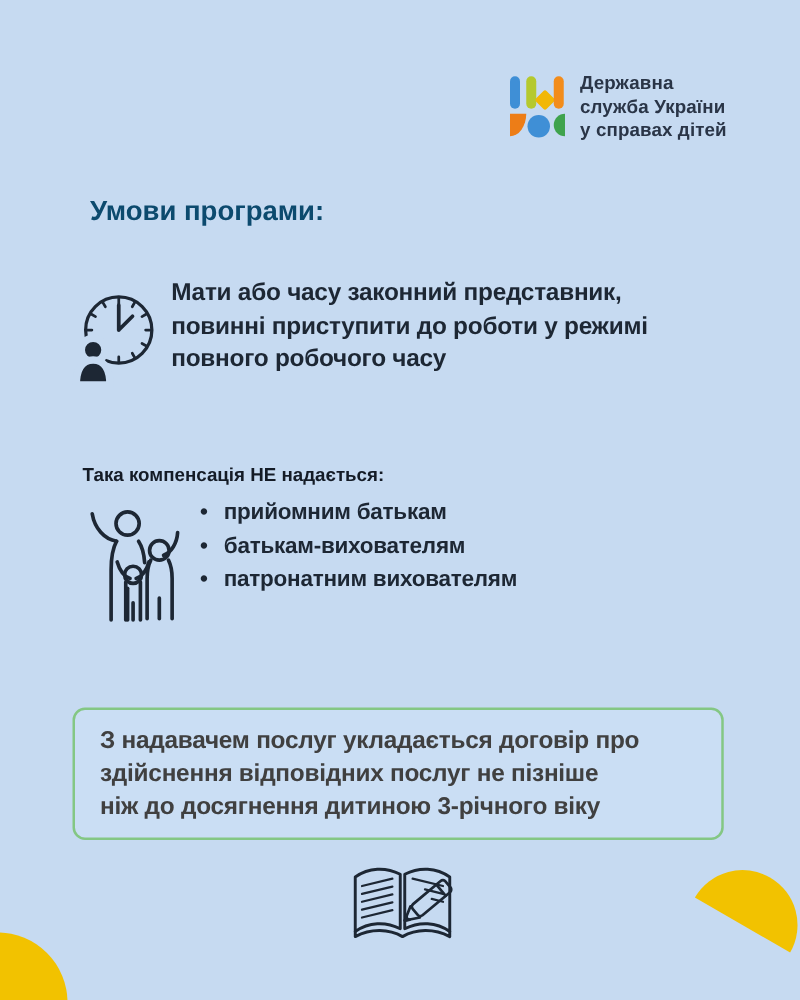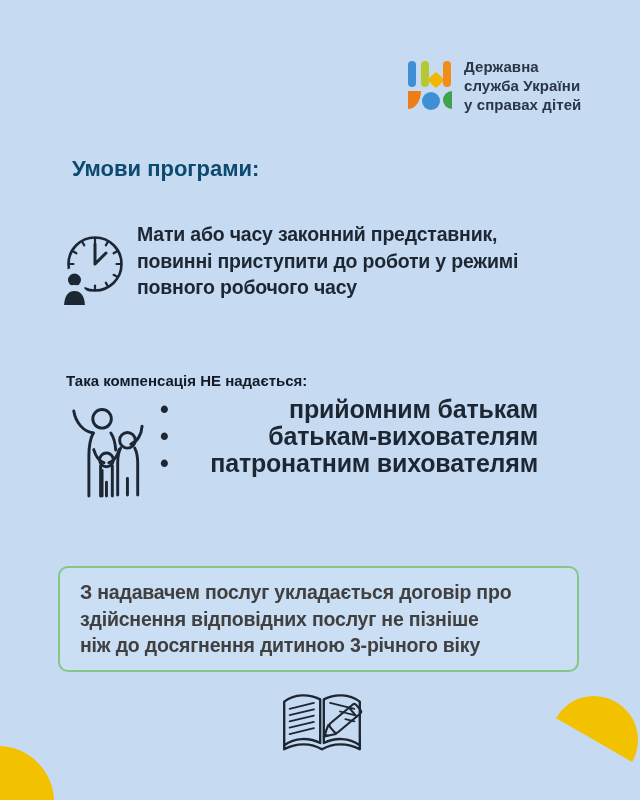--- a/index.html
+++ b/index.html
@@ -25,21 +25,21 @@
   .heading{position:absolute;left:72px;top:152px;margin:0;font-size:22px;line-height:34px;font-weight:bold;color:#0c4a6e;}
   
   .condition{position:absolute;left:57px;top:221px;display:flex;gap:8px;align-items:flex-start;width:540px;}
   .condition svg{flex:none;margin-top:6px;}
   .cond-text{font-size:19.5px;line-height:26.5px;font-weight:bold;color:#1d2734;letter-spacing:-0.2px;}
   
   .subhead{position:absolute;left:50px;top:352px;margin:16px;font-size:15px;line-height:26px;font-weight:bold;color:#141b26;}
   .exclusions{position:absolute;left:64px;top:396px;display:flex;gap:10px;align-items:flex-start;}
   .exclusions svg{flex:none;margin-top:10px;}
   .excl-list{margin:0;padding:0 0 0 18px;width:382px;box-sizing:border-box;list-style:none;
-    font-size:25px;line-height:27px;font-weight:bold;color:#1d2734;letter-spacing:-0.2px;text-align:right;}
+    font-size:18px;line-height:27px;font-weight:bold;color:#1d2734;letter-spacing:-0.2px;}
   .excl-list li{position:relative;padding-left:5px;}
   .excl-list li::before{content:"•";position:absolute;left:-14px;top:0;}
   
   .note-box{
     position:absolute;left:58px;top:566px;width:521px;box-sizing:border-box;
     border:2.5px solid #84c784;border-radius:10px;background:#cadef4;
     padding:11px 20px;font-size:19.5px;line-height:26.5px;font-weight:bold;color:#404040;letter-spacing:-0.2px;
   }
   
   .book{position:absolute;left:277px;top:687px;}

